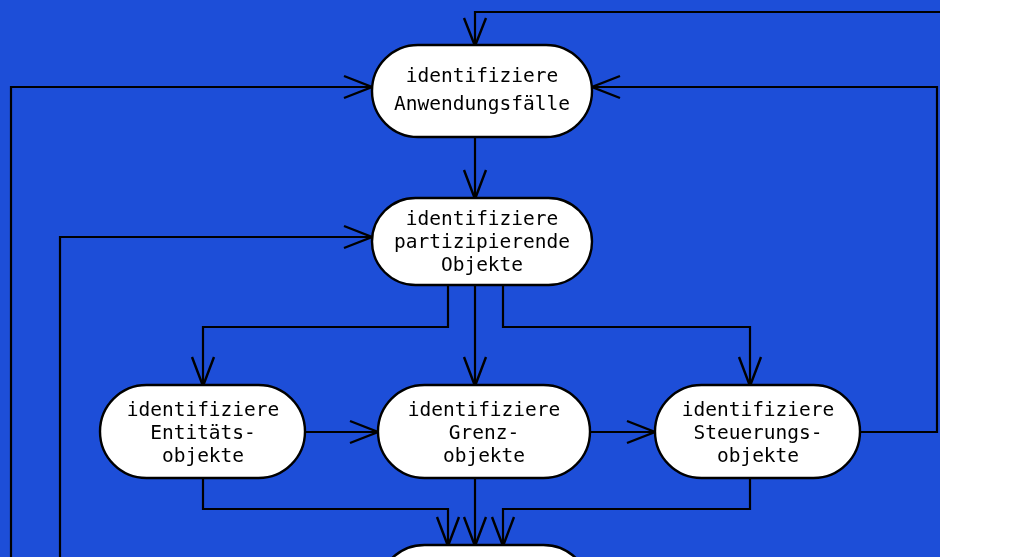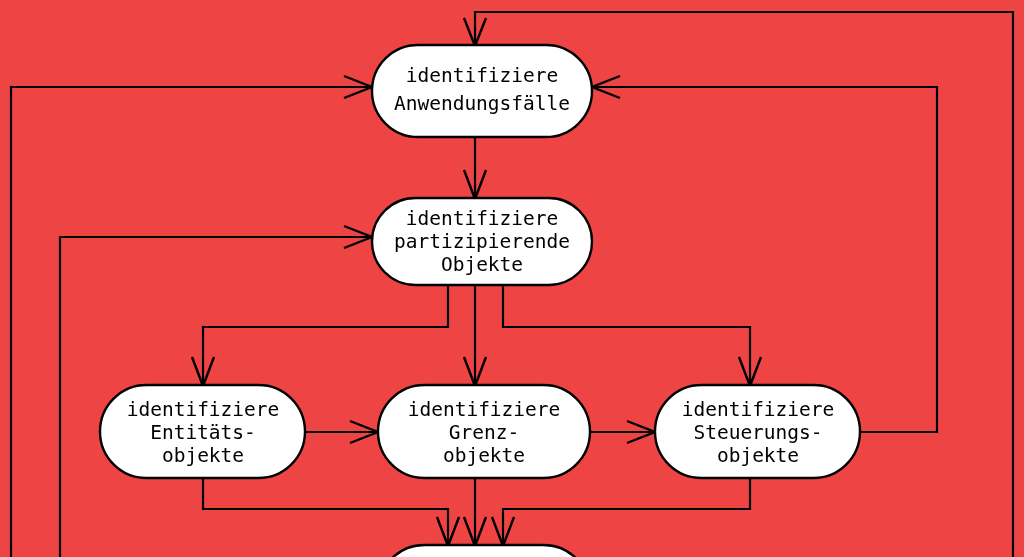--- a/index.html
+++ b/index.html
@@ -6,23 +6,23 @@
   html, body {
     margin: 0;
     padding: 0;
     background: #ffffff;
   }
   body {
     font-family: "DejaVu Sans Mono", "Liberation Mono", monospace;
   }
   #canvas {
     position: relative;
-    width: 1024px;
+    width: 940px;
     height: 557px;
-    background: #ef4444;
+    background: #1d4ed8;
     overflow: hidden;
   }
   #diagram-svg {
     position: absolute;
     left: 0;
     top: 0;
     width: 1024px;
     height: 557px;
     display: block;
   }

